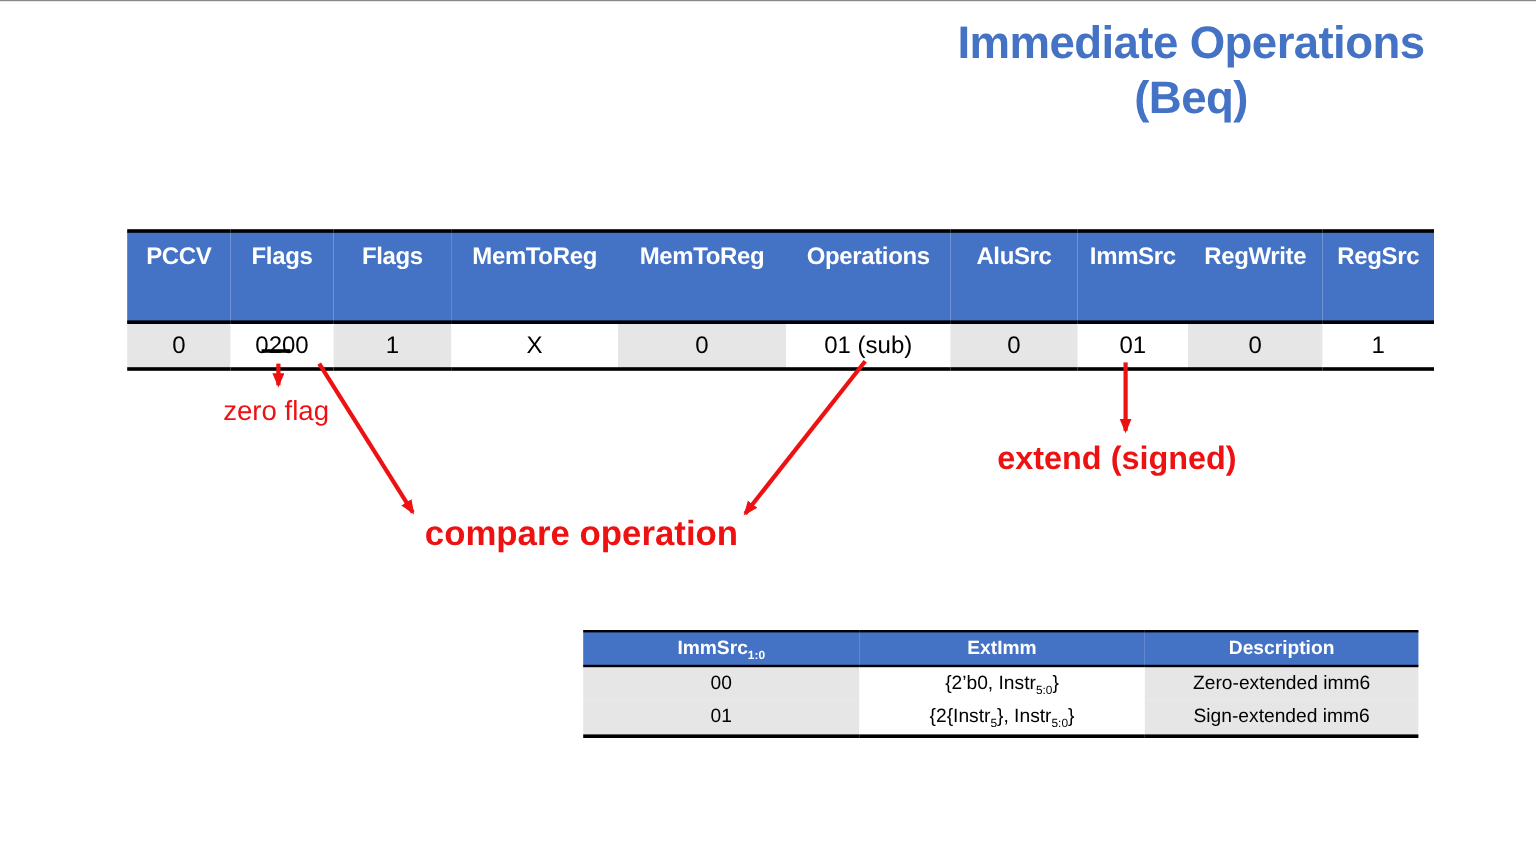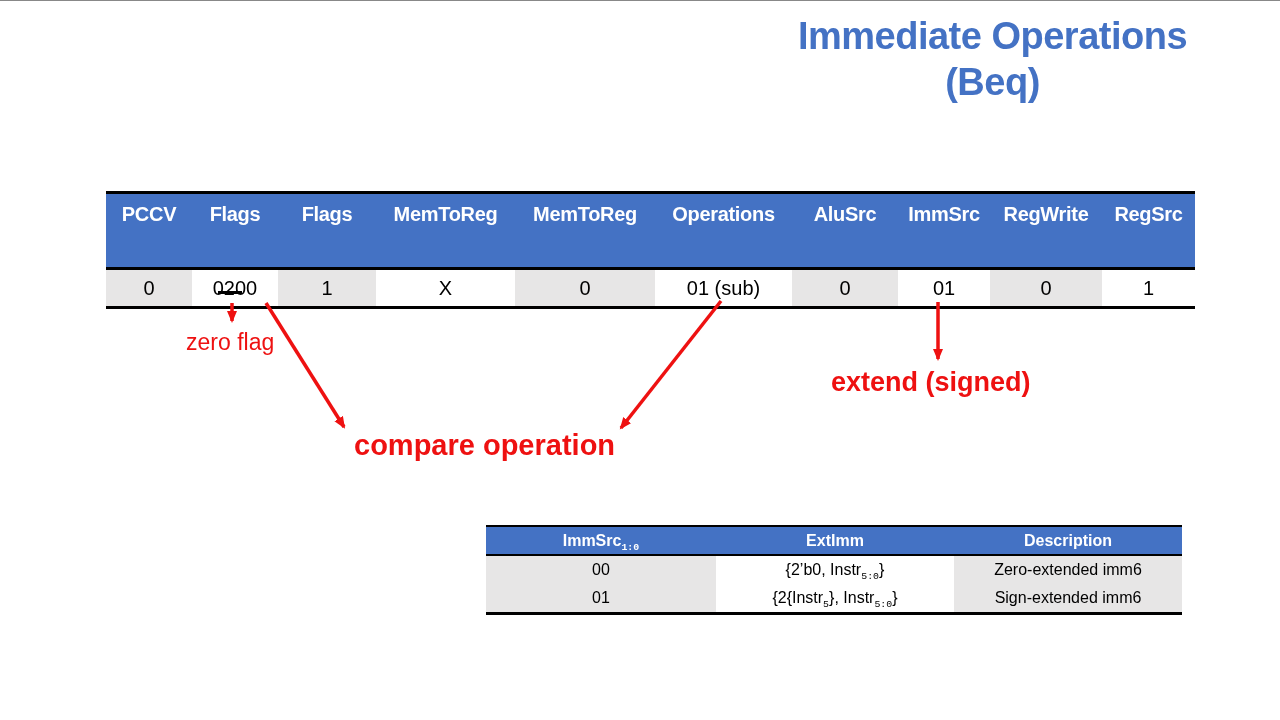--- a/index.html
+++ b/index.html
@@ -55,21 +55,21 @@
   table.imm th {
     background:var(--blue); color:#ffffff; font-weight:bold; font-size:16px;
     height:27px; text-align:center; vertical-align:middle; padding:0;
     border-bottom:2px solid var(--ink);
   }
   table.imm td {
     height:28px; text-align:center; vertical-align:middle;
     font-size:16px; color:var(--ink); padding:0;
   }
   table.imm td.gray { background:var(--gray); }
-  sub { font-size:0.62em; line-height:0;font-family:Liberation Mono, monospace; }
+  sub { font-size:0.62em; line-height:0; }
 </style>
 </head>
 <body>
 
 <div class="slide" style="--blue: #4472C4; --gray: #E7E6E6; --red: #EE1111; --ink: #000000;">
 
   <div class="title">
     <div>Immediate Operations</div>
     <div>(Beq)</div>
   </div>

